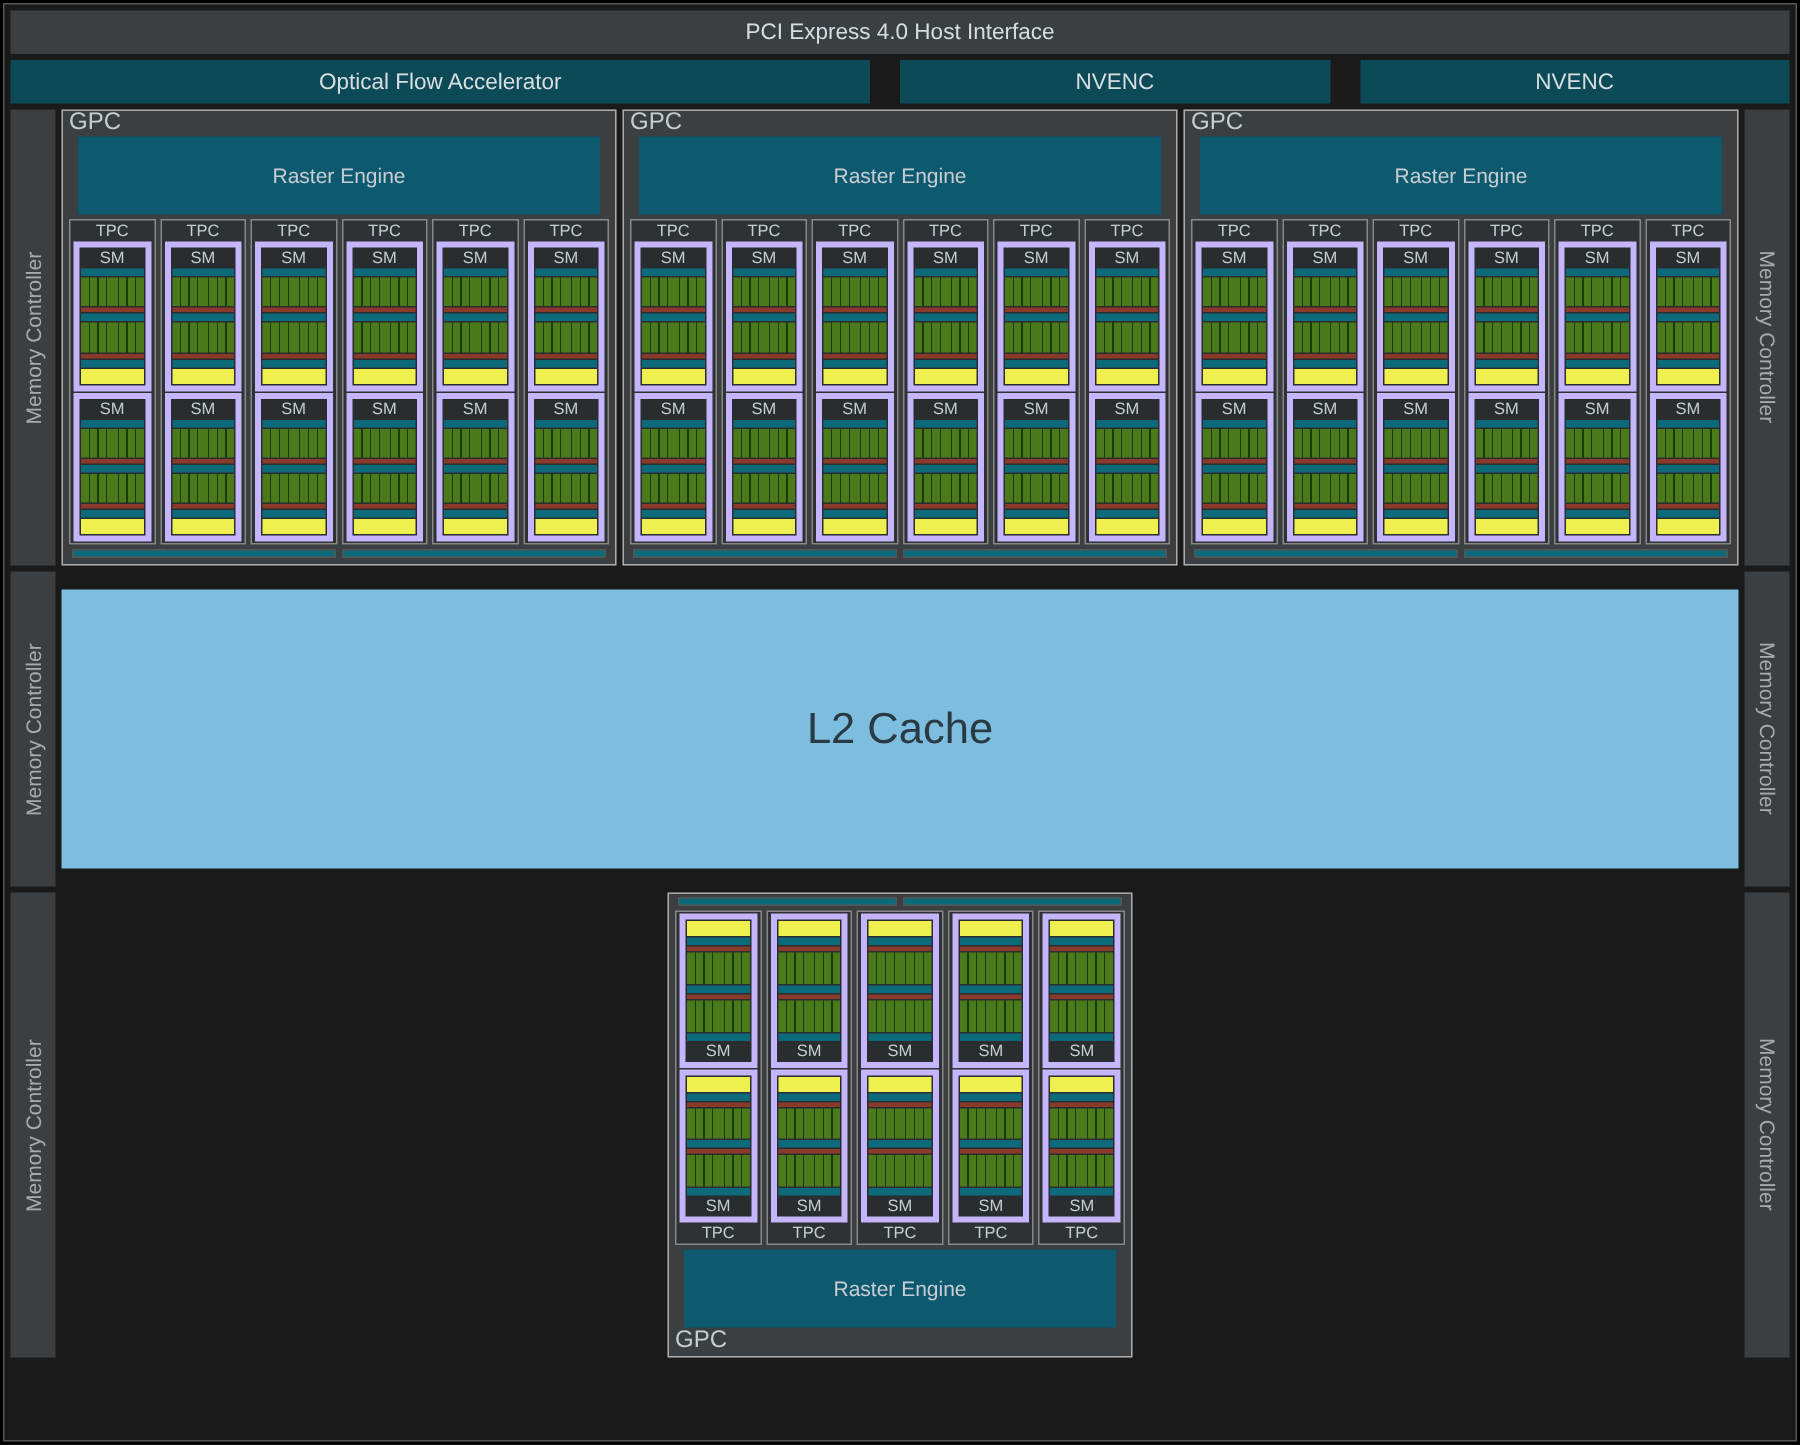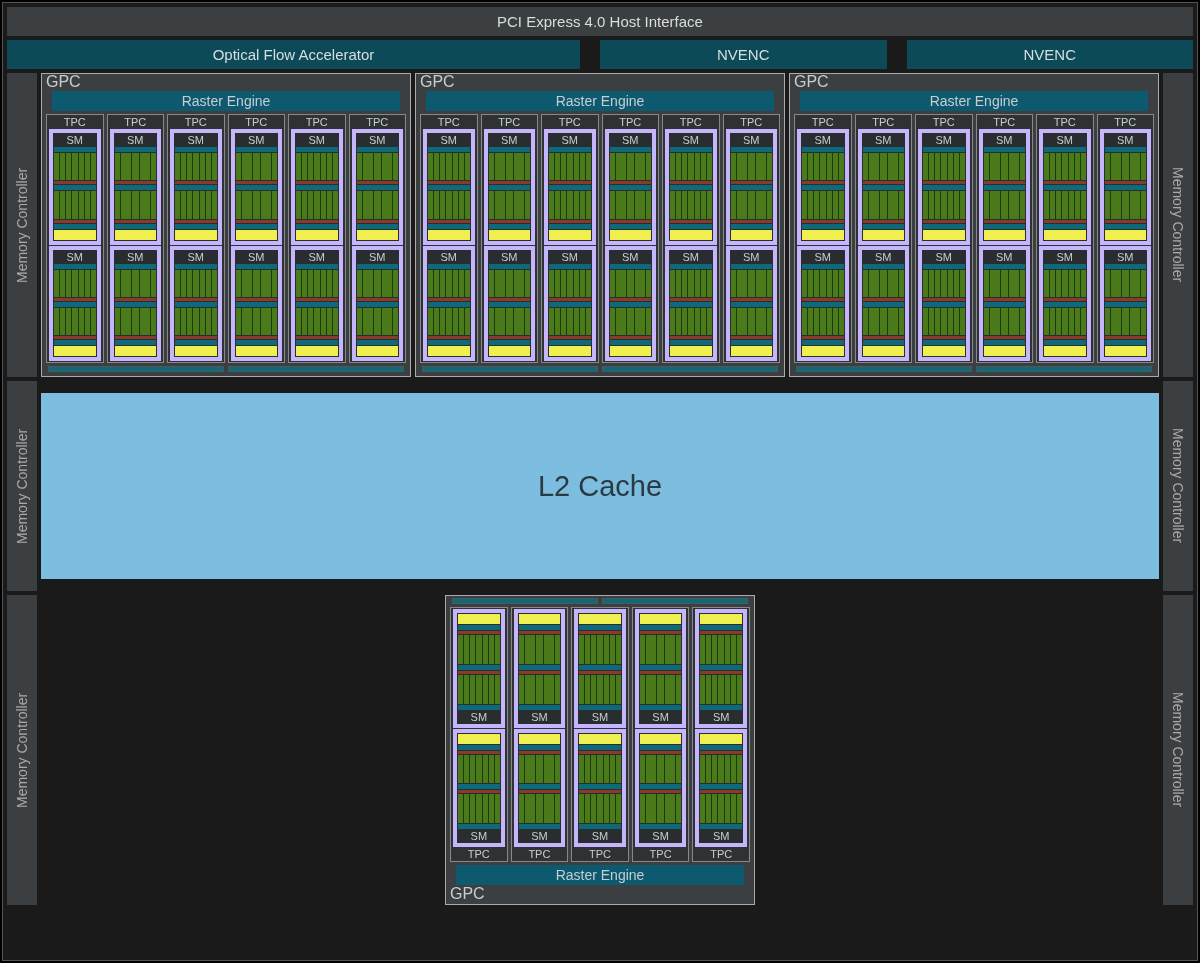--- a/index.html
+++ b/index.html
@@ -83,21 +83,21 @@
   .gpc-label {
     color: #c8cdd0;
     font-size: 16px;
     line-height: 12px;
   }
   .raster {
     background: #0d5a70;
     color: #c8cdd0;
     text-align: center;
     font-size: 14px;
-    padding: 2px 0;
+    padding: 18px 0;
     margin: 0 6px;
   }
   .tpc-row {
     display: grid;
     gap: 3px;
     flex: 1;
   }
   .tpc-row.c6 { grid-template-columns: repeat(6, 1fr); }
   .tpc-row.c5 { grid-template-columns: repeat(5, 1fr); }
   .tpc {

